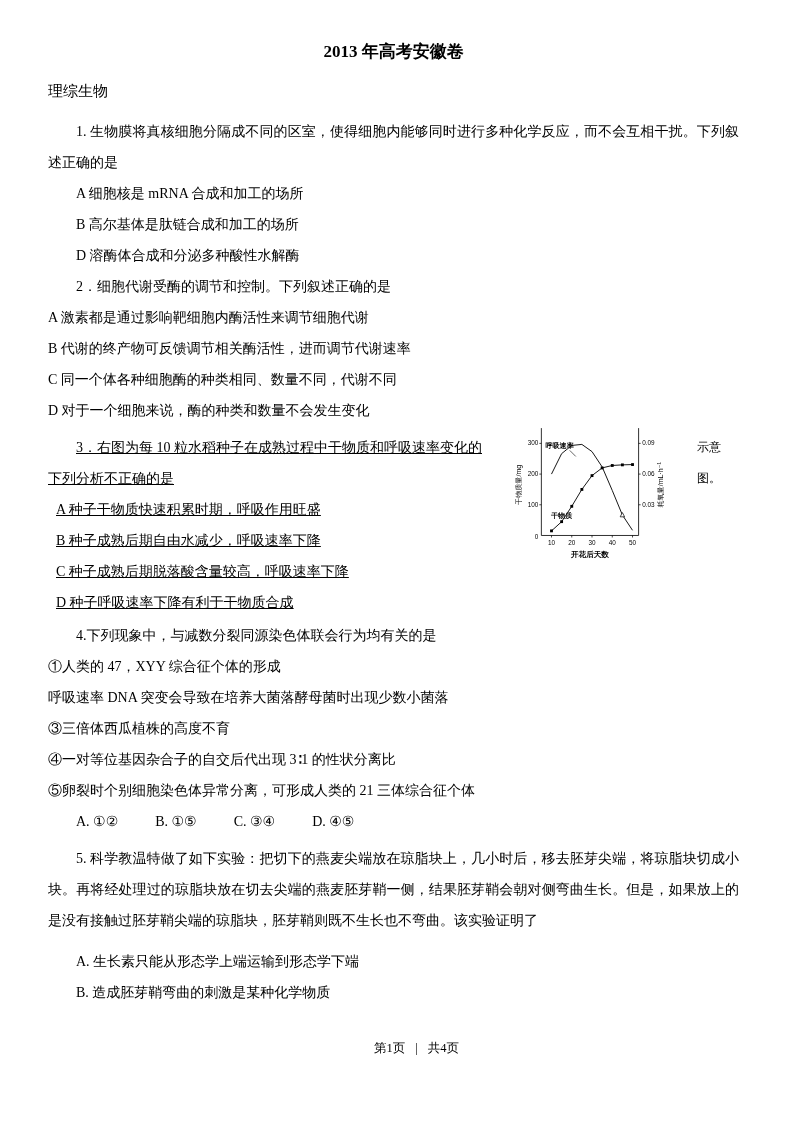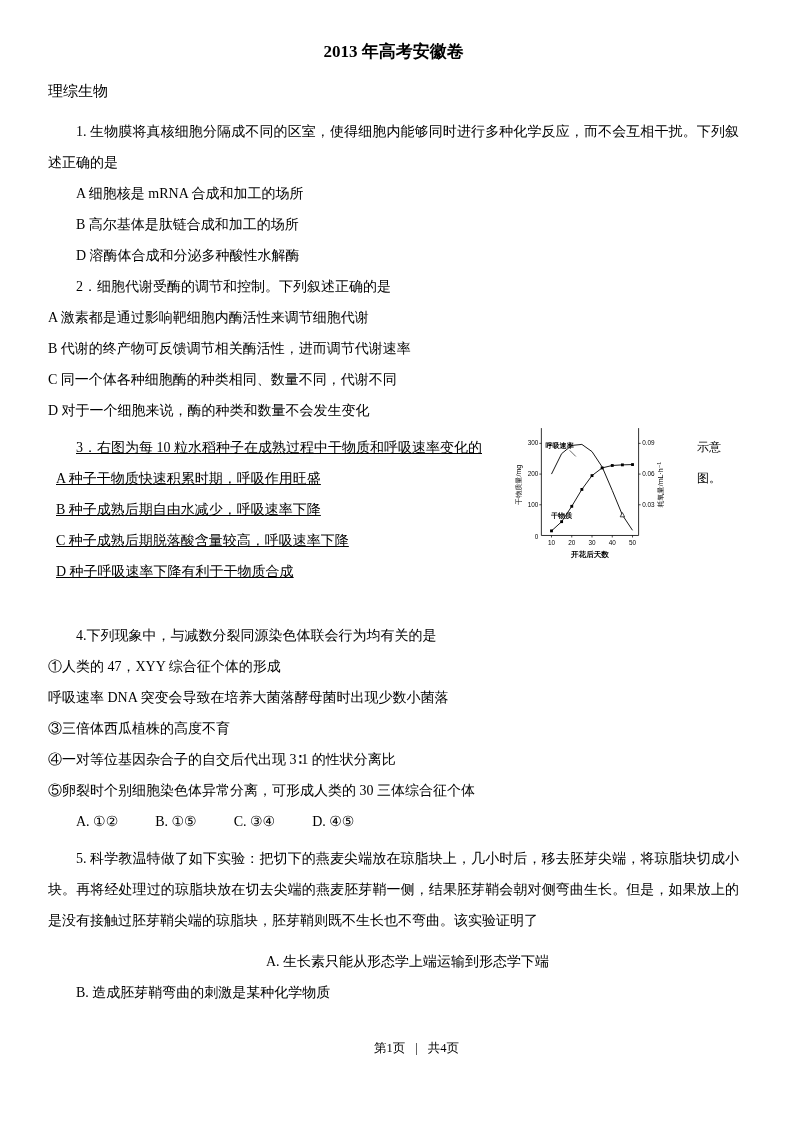--- a/index.html
+++ b/index.html
@@ -13,21 +13,21 @@
   }
   .content{position:absolute;left:48px;right:54px;top:40px;}
   h1.title{text-align:center;font-size:17px;line-height:24px;margin:0 0 16px 0;font-weight:bold;}
   h2.subtitle{text-align:left;font-size:15px;line-height:22px;margin:0 0 14px 0;font-weight:normal;}
   p{margin:0;font-size:14px;line-height:31px;}
   .stem{text-align:justify;}
   .indent{text-indent:2em;}
   .ind28{padding-left:28px;}
   .ind8{padding-left:8px;}
   .gap6{margin-top:6px;}
-  .gap10{margin-top:10px;text-align:center;}
+  .gap10{margin-top:10px;}
   
   .q3-wrap{position:relative;min-height:188px;text-decoration:underline;}
   .q3-text{width:468px;}
   .q3-chart{position:absolute;left:466px;top:-12px;width:154px;height:157px;}
   .q3-after{position:absolute;left:649px;top:0;font-size:12px;line-height:31px;}
   
   .answer-row{display:flex;gap:37px;padding-left:28px;font-size:14px;line-height:31px;}
   
   .footer{position:absolute;left:0;right:0;top:1040px;text-align:center;font-size:12.5px;color:#000;padding-left:40px;}
   .footer span{margin:0 5px;}
@@ -49,20 +49,21 @@
 
     <p class="stem indent">2．细胞代谢受酶的调节和控制。下列叙述正确的是</p>
     <p>A 激素都是通过影响靶细胞内酶活性来调节细胞代谢</p>
     <p>B 代谢的终产物可反馈调节相关酶活性，进而调节代谢速率</p>
     <p>C 同一个体各种细胞酶的种类相同、数量不同，代谢不同</p>
     <p>D 对于一个细胞来说，酶的种类和数量不会发生变化</p>
 
     <div class="q3-wrap gap6">
       <div class="q3-text">
         <p class="stem indent">3．右图为每 10 粒水稻种子在成熟过程中干物质和呼吸速率变化的</p>
+        <p>下列分析不正确的是</p>
         <p class="ind8">A 种子干物质快速积累时期，呼吸作用旺盛</p>
         <p class="ind8">B 种子成熟后期自由水减少，呼吸速率下降</p>
         <p class="ind8">C 种子成熟后期脱落酸含量较高，呼吸速率下降</p>
         <p class="ind8">D 种子呼吸速率下降有利于干物质合成</p>
       </div>
       <div class="q3-chart">
         <svg width="154" height="157" viewBox="0 0 152 155">
             <line x1="27" y1="8" x2="27" y2="114" stroke="#000" stroke-width="0.8"></line>
             <line x1="27" y1="114" x2="123" y2="114" stroke="#000" stroke-width="0.8"></line>
             <line x1="123" y1="8" x2="123" y2="114" stroke="#000" stroke-width="0.8"></line>
@@ -110,21 +111,21 @@
           </svg>
       </div>
       <span class="q3-after">示意图。</span>
     </div>
 
     <p class="stem indent">4.下列现象中，与减数分裂同源染色体联会行为均有关的是</p>
     <p>①人类的 47，XYY 综合征个体的形成</p>
     <p>呼吸速率 DNA 突变会导致在培养大菌落酵母菌时出现少数小菌落</p>
     <p>③三倍体西瓜植株的高度不育</p>
     <p>④一对等位基因杂合子的自交后代出现 3∶1 的性状分离比</p>
-    <p>⑤卵裂时个别细胞染色体异常分离，可形成人类的 30 三体综合征个体</p>
+    <p>⑤卵裂时个别细胞染色体异常分离，可形成人类的 21 三体综合征个体</p>
     <div class="answer-row">
       <span>A. ①②</span>
       <span>B. ①⑤</span>
       <span>C. ③④</span>
       <span>D. ④⑤</span>
     </div>
 
     <p class="stem indent gap6">5.  科学教温特做了如下实验：把切下的燕麦尖端放在琼脂块上，几小时后，移去胚芽尖端，将琼脂块切成小块。再将经处理过的琼脂块放在切去尖端的燕麦胚芽鞘一侧，结果胚芽鞘会朝对侧弯曲生长。但是，如果放上的是没有接触过胚芽鞘尖端的琼脂块，胚芽鞘则既不生长也不弯曲。该实验证明了</p>
     <p class="ind28 gap10">A.  生长素只能从形态学上端运输到形态学下端</p>
     <p class="ind28">B.  造成胚芽鞘弯曲的刺激是某种化学物质</p>

